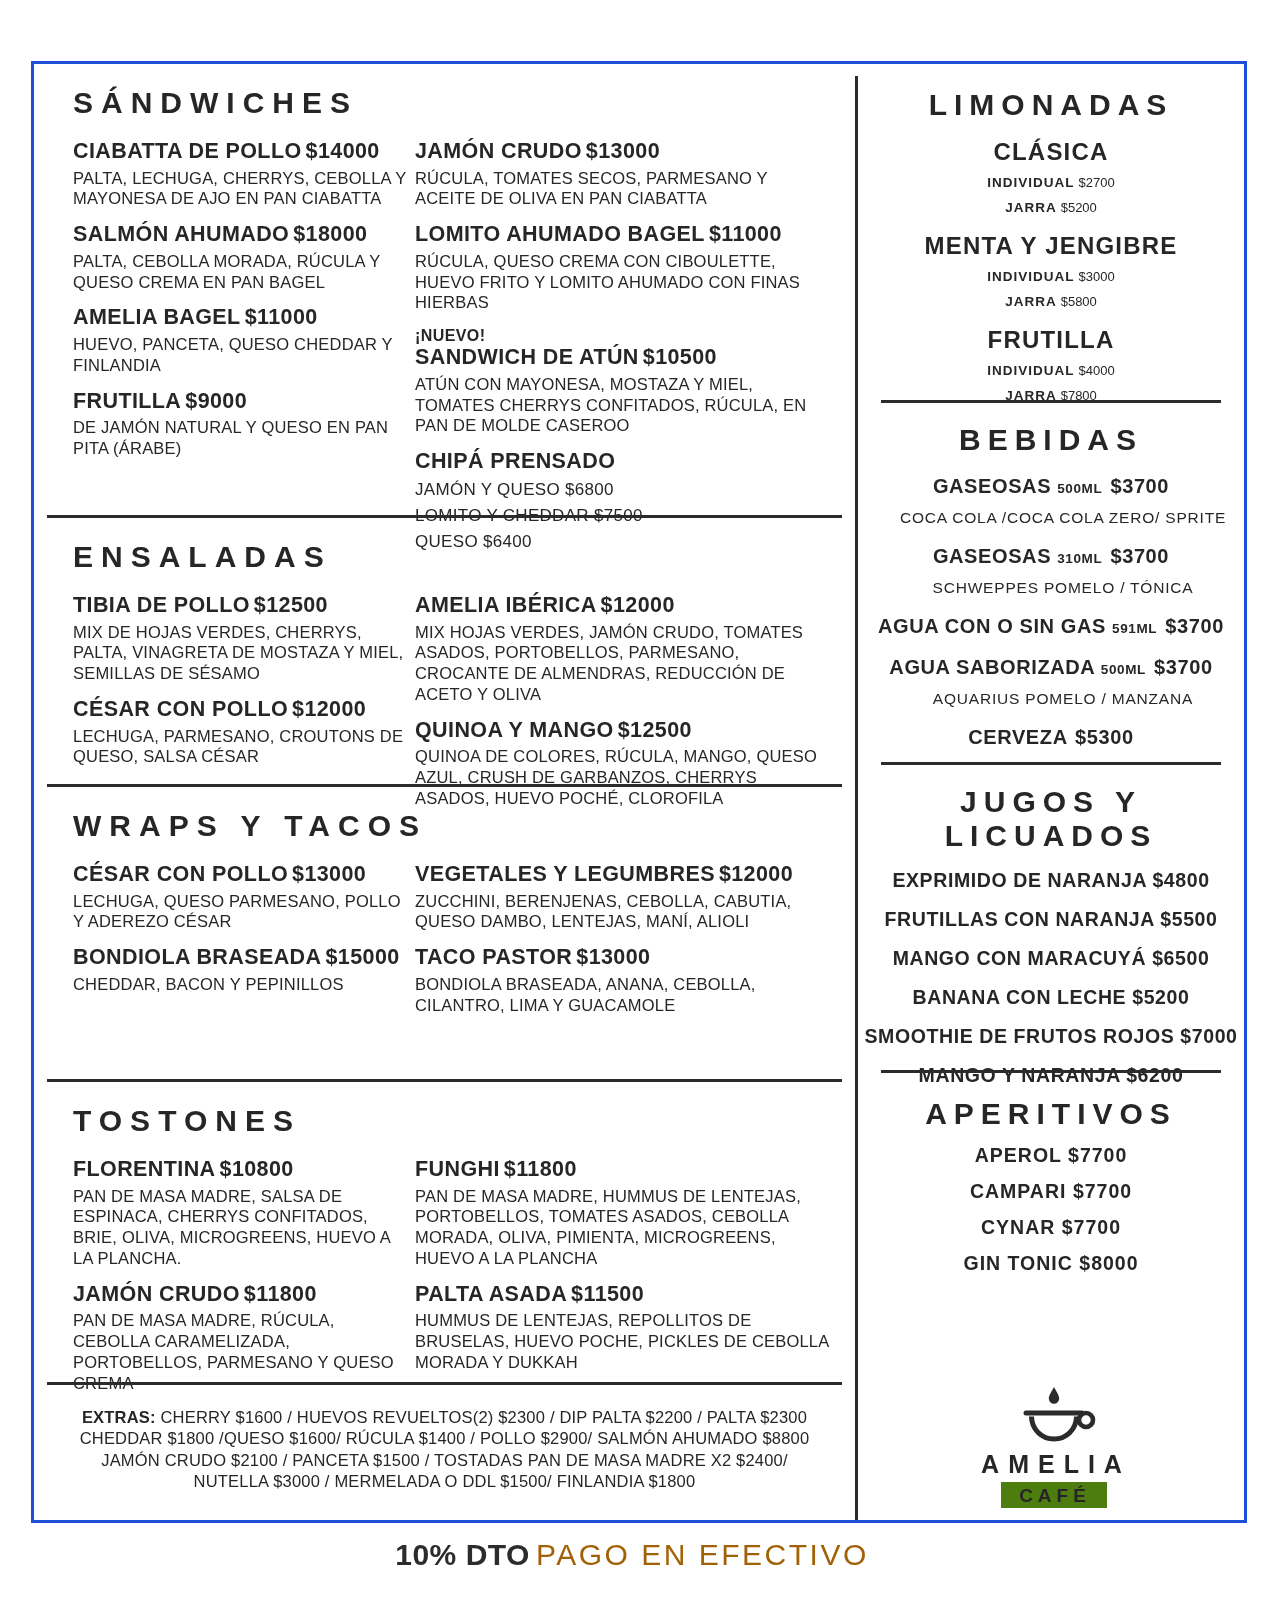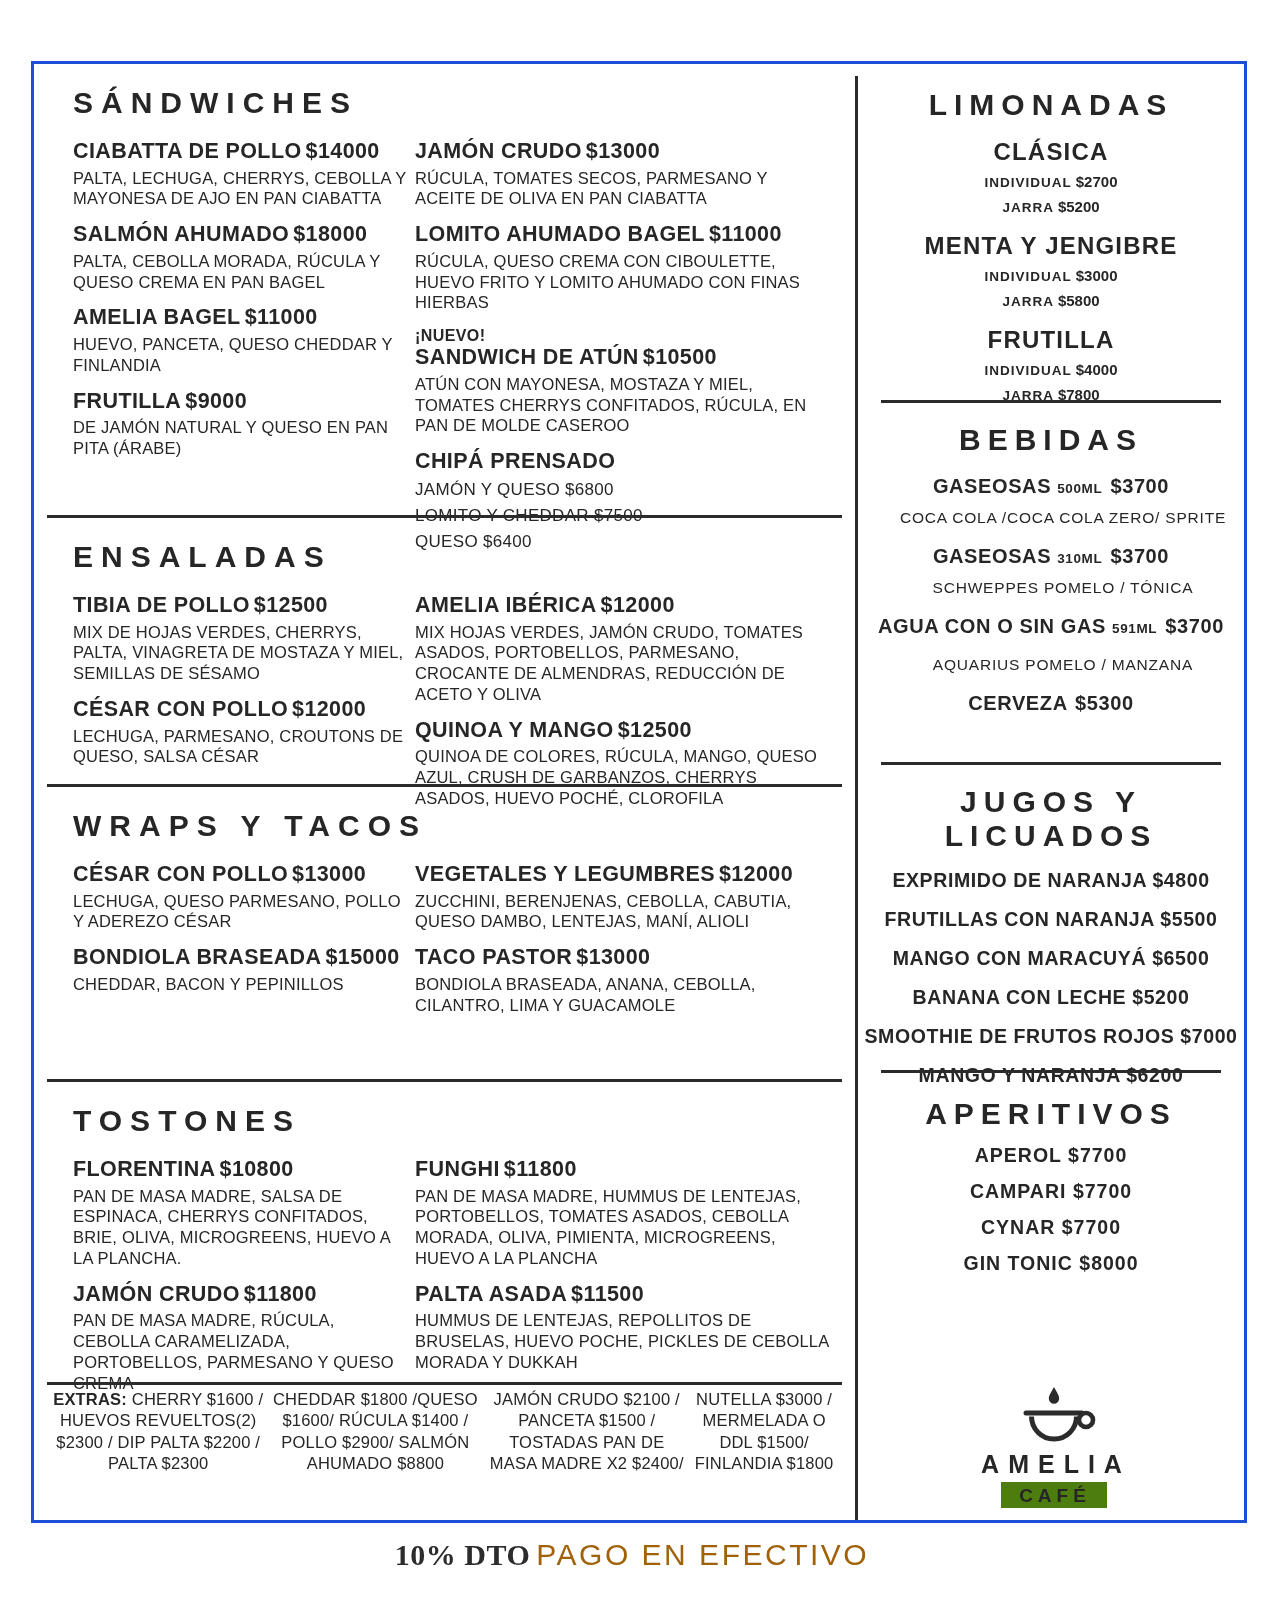--- a/index.html
+++ b/index.html
@@ -26,60 +26,60 @@
   .two-col { display:grid; grid-template-columns:342px 1fr; }
   .item { margin-top:14px; }
   .mt-lg { }
   .item-title { font-size:21.5px; font-weight:700; letter-spacing:0.4px; line-height:1.1; }
   .item-price { margin-left:4px; }
   .item-desc { font-size:16.5px; line-height:1.26; letter-spacing:0.2px; margin-top:4px; max-width:340px; }
   .colB .item-desc { max-width:414px; }
   .item-badge { font-size:16px; font-weight:700; letter-spacing:0.4px; margin-bottom:1px; }
   .c-line { font-size:17px; margin-top:6px; letter-spacing:0.3px; }
 
-  .sec-extras { flex:1; display:flex; flex-direction:row; justify-content:center;
+  .sec-extras { flex:1; display:flex; flex-direction:column; justify-content:center;
     text-align:center; padding:4px 16px 10px; }
   .ex-line { font-size:16.5px; line-height:1.3; letter-spacing:0.2px; }
   .ex-label { font-weight:700; }
 
   
   .rsec { text-align:center; }
   .rsec-limonadas { height:336px; padding-top:24px; }
   .rsec-bebidas { height:359px; padding-top:20px; }
   .rsec-jugos { height:305px; padding-top:20px; }
   .rsec-aperitivos { flex:1; padding-top:24px; }
   .r-div { border-top:3px solid #2b2b2b; width:340px; margin:0 auto; }
   .r-title { font-size:30px; font-weight:800; letter-spacing:7px; }
 
   .lim-item { margin-top:16px; }
   .lim-name { font-size:24px; font-weight:700; letter-spacing:1.2px; }
   .lim-line { margin-top:7px; }
   .lim-label { font-size:13.5px; font-weight:700; letter-spacing:1px; }
-  .lim-price { font-size:15px; font-weight:700; margin-left:4px; }
+  .lim-price { font-size:13px; font-weight:400; margin-left:4px; }
 
   .b-row { margin-top:18px; }
   .b-main { font-size:20px; font-weight:700; letter-spacing:0.6px; }
   .b-size { font-size:13.5px; }
   .b-price { margin-left:2px; }
   .b-sub { font-size:15.5px; margin-top:11px; letter-spacing:0.8px; font-weight:400;padding-left:24px; }
 
   .j-item { margin-top:16px; font-size:19.5px; font-weight:700; letter-spacing:0.6px; }
   .a-item { margin-top:13px; font-size:19.5px; font-weight:700; letter-spacing:1px; }
 
   
   .logo { position:absolute; left:969px; top:1384px; width:170px; display:flex;
     flex-direction:column; align-items:center; z-index:4; }
   .logo svg { display:block; }
   .logo-name { font-size:25px; font-weight:800; letter-spacing:9px; text-indent:4px; margin-top:4px; }
   .logo-sub { font-size:19px; font-weight:700; letter-spacing:5px; background:#4d7c0f;
     padding:3px 16px 1px; margin-top:3px; text-indent:2px; }
 
   .footer { position:absolute; left:0; top:1538px; width:100%; text-align:center;
     font-size:30px; color:#2c2c2c; }
-  .footer .hl { font-weight:700; letter-spacing:0.5px;font-family:Liberation Serif, serif; }
+  .footer .hl { font-weight:700; letter-spacing:0.5px; }
   .footer .rest { font-weight:400; letter-spacing:2.5px; color:#a16207; margin-left:6px; }
 </style>
 </head>
 <body>
 
 <div class="page">
   <div class="menu-box">
 
     <div class="left-area">
 
@@ -249,20 +249,21 @@
           <div class="b-sub">COCA COLA /COCA COLA ZERO/ SPRITE</div>
         </div>
         <div class="b-row">
           <div class="b-main"><span>GASEOSAS</span> <span class="b-size">310ML</span> <span class="b-price">$3700</span></div>
           <div class="b-sub">SCHWEPPES POMELO / TÓNICA</div>
         </div>
         <div class="b-row">
           <div class="b-main"><span>AGUA CON O SIN GAS</span> <span class="b-size">591ML</span> <span class="b-price">$3700</span></div>
         </div>
         <div class="b-row">
+          <div class="b-main"><span>AGUA SABORIZADA</span> <span class="b-size">500ML</span> <span class="b-price">$3700</span></div>
           <div class="b-sub">AQUARIUS POMELO / MANZANA</div>
         </div>
         <div class="b-row">
           <div class="b-main"><span>CERVEZA</span> <span class="b-price">$5300</span></div>
         </div>
       </div>
       <div class="r-div"></div>
 
       <div class="rsec rsec-jugos">
         <div class="r-title">JUGOS Y LICUADOS</div>

